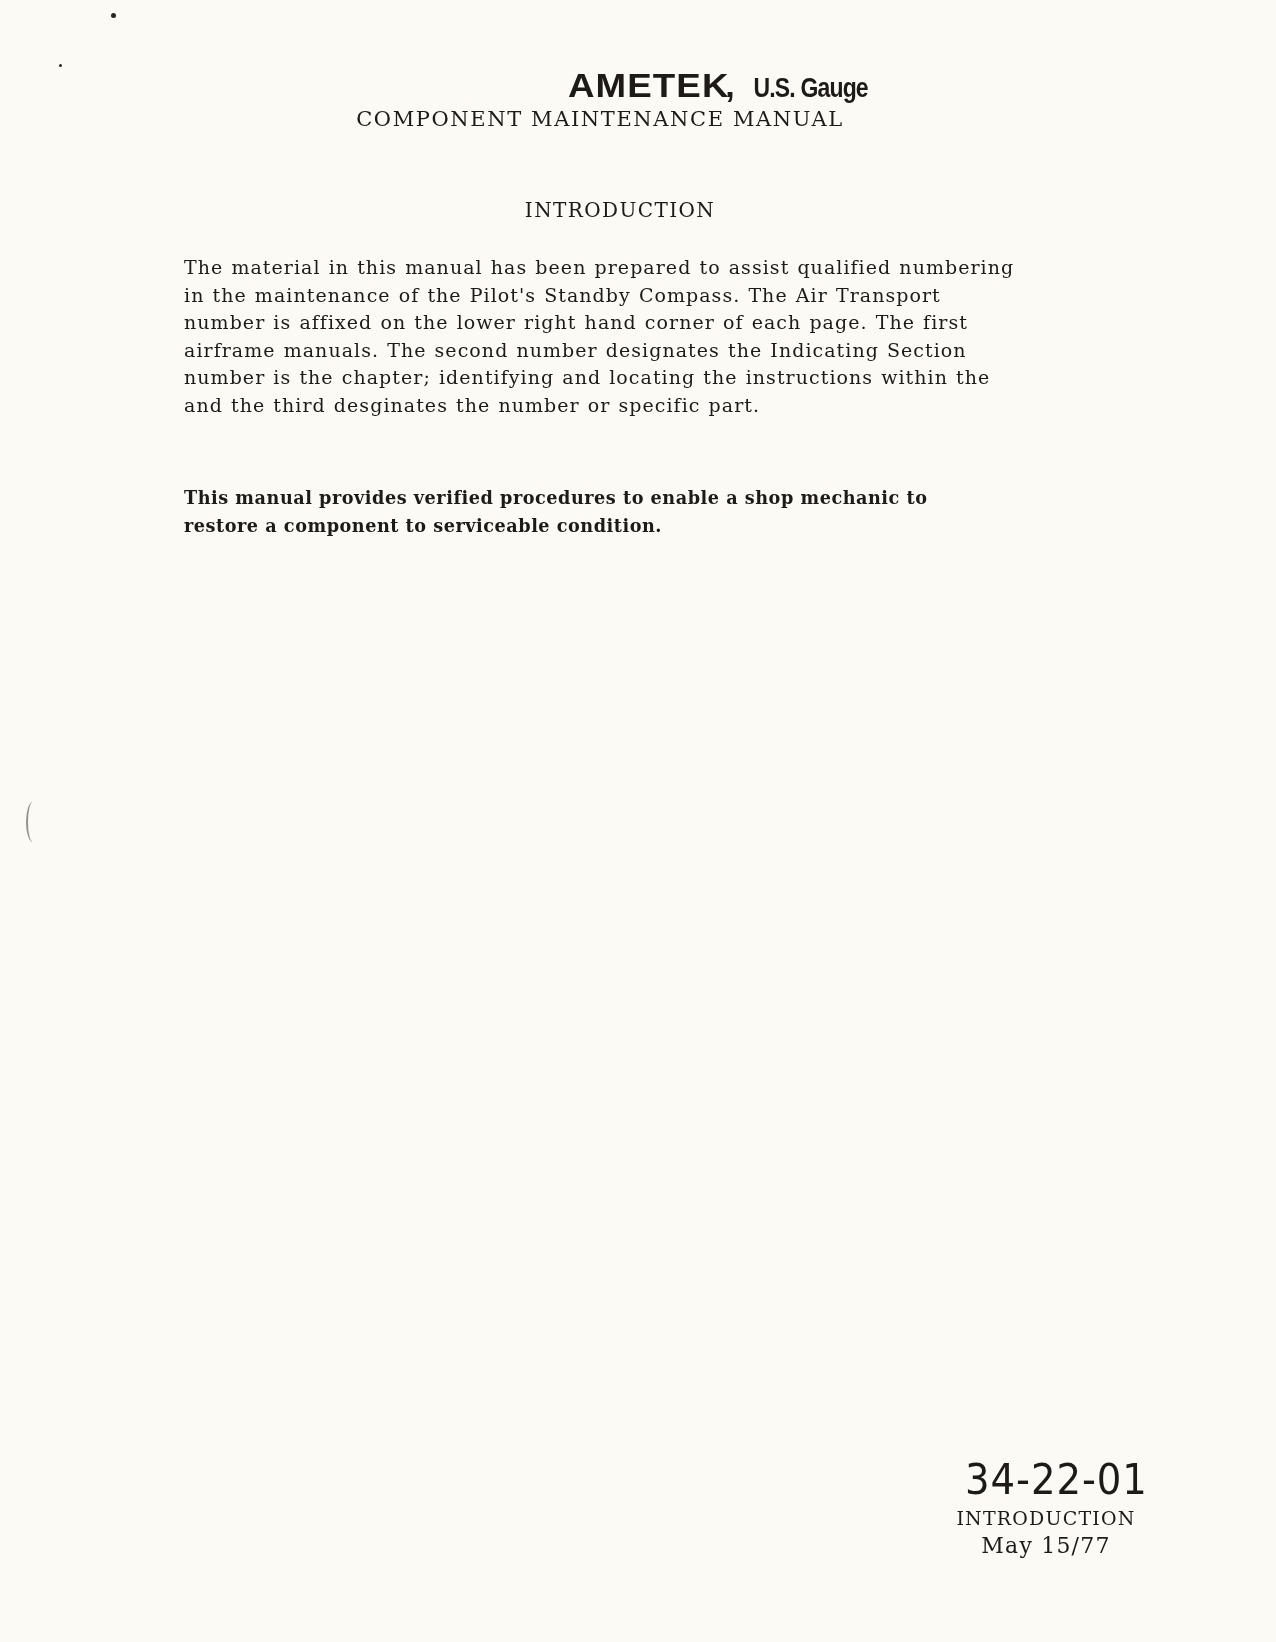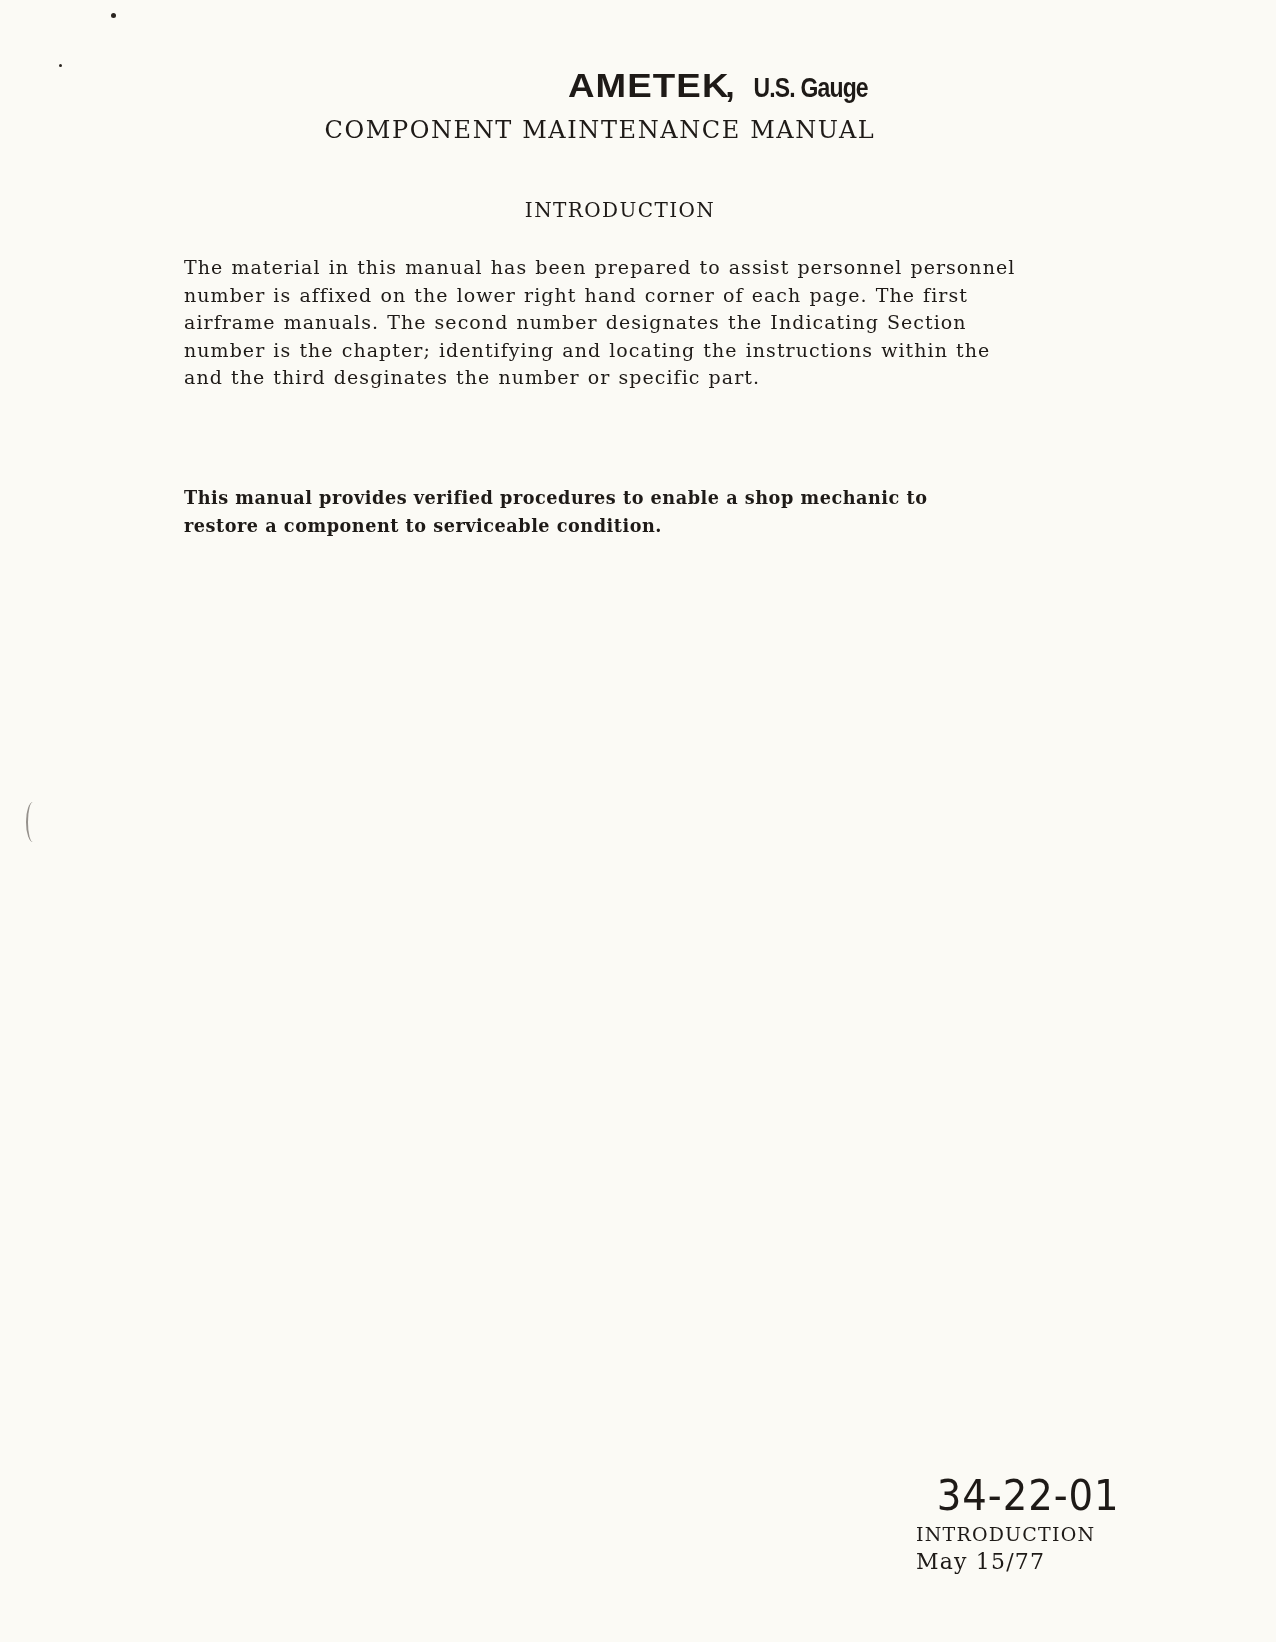--- a/index.html
+++ b/index.html
@@ -65,24 +65,24 @@
     }
     .brand-sub {
       font-size: 28px;
       font-weight: bold;
       transform: scaleX(0.82);
       display: inline-block;
       letter-spacing: -1px;
     }
     .manual-title {
       font-family: "DejaVu Serif", serif;
-      font-size: 24px;
+      font-size: 21px;
       letter-spacing: 1.6px;
       line-height: 26px;
-      margin-top: 15px;
+      margin-top: 4px;
       white-space: nowrap;
     }
     .part-no {
       font-family: "DejaVu Serif", serif;
       font-size: 20px;
       letter-spacing: 1.4px;
       line-height: 26px;
       margin-top: 4px;
     }
     .section-title {
@@ -126,22 +126,21 @@
     }
     .para-2 .line {
       display: block;
       white-space: nowrap;
     }
     .footer-block {
       position: absolute;
       right: 100px;
       top: 1455px;
       width: 260px;
-      text-align: left;
-      margin-top: 16px;
+      text-align: center;
     }
     .page-code {
       font-family: "DejaVu Sans", sans-serif;
       font-size: 42px;
       font-weight: normal;
       letter-spacing: 1px;
       line-height: 50px;
       transform: scaleX(0.92);
       transform-origin: right center;
     }
@@ -172,21 +171,22 @@
   <div class="header-block">
     <div class="brand">
       <span class="brand-main">AMETEK</span><span class="brand-sep">,</span><span class="brand-sub">U.S. Gauge</span>
     </div>
     <div class="manual-title">COMPONENT MAINTENANCE MANUAL</div>
   </div>
 
   <div class="section-title">INTRODUCTION</div>
 
   <div class="para-1">
-    <span class="line">The material in this manual has been prepared to assist personnel personnel</span>
+    <span class="line">The material in this manual has been prepared to assist qualified numbering</span>
+    <span class="line">in the maintenance of the Pilot's Standby Compass.  The Air Transport</span>
     <span class="line">number is affixed on the lower right hand corner of each page.  The first</span>
     <span class="line">airframe manuals.  The second number designates the Indicating Section</span>
     <span class="line">number is the chapter; identifying and locating the instructions within the</span>
     <span class="line">and the third desginates the number or specific part.</span>
   </div>
 
   <div class="para-2">
     <span class="line">This manual provides verified procedures to enable a shop mechanic to</span>
     <span class="line">restore a component to serviceable condition.</span>
   </div>

